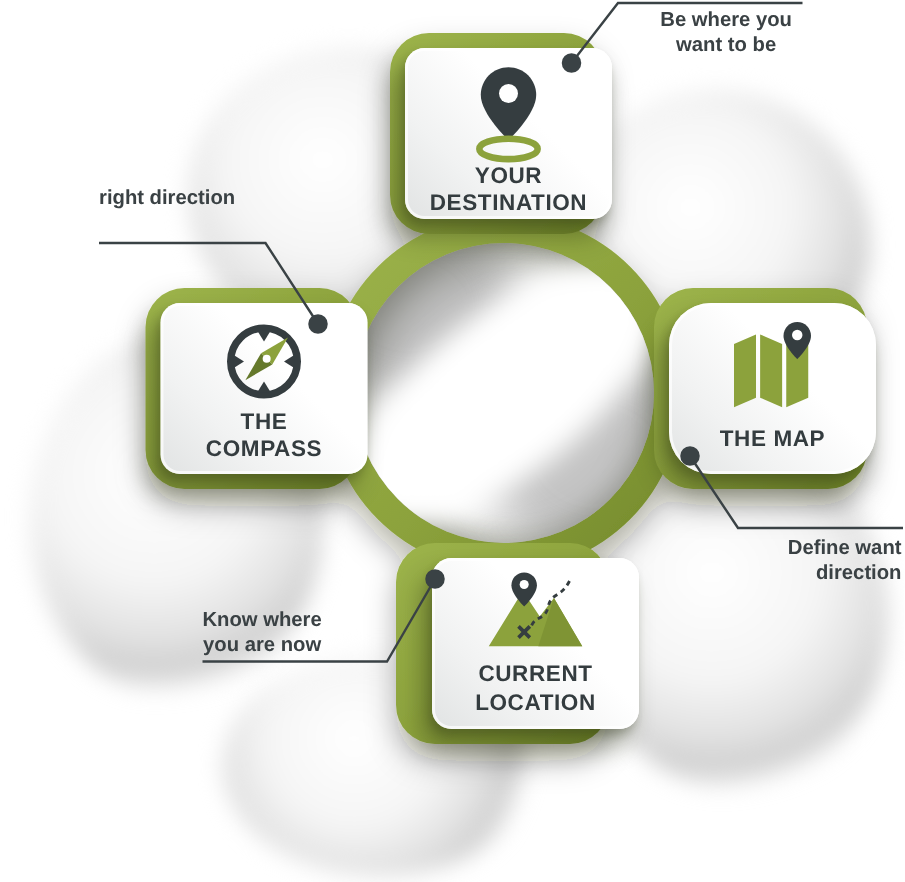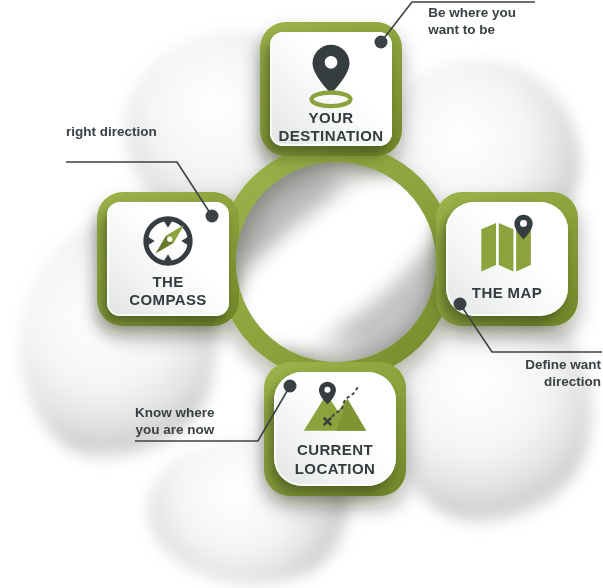--- a/index.html
+++ b/index.html
@@ -32,45 +32,45 @@
   }
   .hole .sw1 { position:absolute; left:-38px; top:-24px; width:150px; height:132px;
     border-radius:50%; background:rgba(125,125,125,.5); filter:blur(16px); }
   .hole .sw2 { position:absolute; right:-40px; bottom:-12px; width:156px; height:140px;
     border-radius:50%; background:rgba(125,125,125,.45); filter:blur(16px); }
   .hole .leaf { position:absolute; left:-24px; top:46px; width:250px; height:108px;
     border-radius:50%; background:#ffffff; filter:blur(9px); transform:rotate(-38deg); }
 
   
   .card {
-    position:absolute; width:122px; height:114px; border-radius:13px;
+    position:absolute; width:138px; height:114px; border-radius:13px;
     background:linear-gradient(225deg, #ffffff 40%, #f1f2f2 72%, #e1e3e3 100%);
     box-shadow: inset 0 0 0 2px rgba(255,255,255,.7),
                 -7px 12px 16px rgba(42,50,18,.38),
                 -2px 4px 6px rgba(42,50,18,.22);
     display:flex; flex-direction:column; align-items:center;
     padding-top:7px; box-sizing:border-box;
   }
   .card.c-top    { left:270px; top:32px;  }
   .card.c-left   { left:107px; top:202px; }
   .card.c-right  { left:446px; top:202px;border-radius:28px; }
-  .card.c-bottom { left:274px; top:372px;border-radius:28px; }
+  .card.c-bottom { left:288px; top:372px; }
   .card-icon { height:70px; display:flex; align-items:center; justify-content:center; }
   .card-title {
     flex:1; display:flex; flex-direction:column; justify-content:center;
     text-align:center; font-weight:bold; font-size:15px; letter-spacing:.4px;
     color:#343C3F; line-height:1.22; padding-bottom:8px;
   }
   .card-title span { display:block; }
 
   
   .callout { position:absolute; font-size:13.5px; font-weight:bold;
     color:#3A4144; line-height:1.25; }
   .callout span { display:block; }
-  .callout.tr { right:87px; top:5px;   text-align:left;margin-left:20px; }
+  .callout.tr { right:75px; top:5px;   text-align:center;margin-left:20px; }
   .callout.tl { left:66px;  top:124px; text-align:left;  }
   .callout.br { right:2px;  top:357px; text-align:right; }
   .callout.bl { left:135px; top:405px; text-align:center;  }
 </style>
 </head>
 <body>
 
 <div class="stage">
 
   <div class="blob b1"></div>

